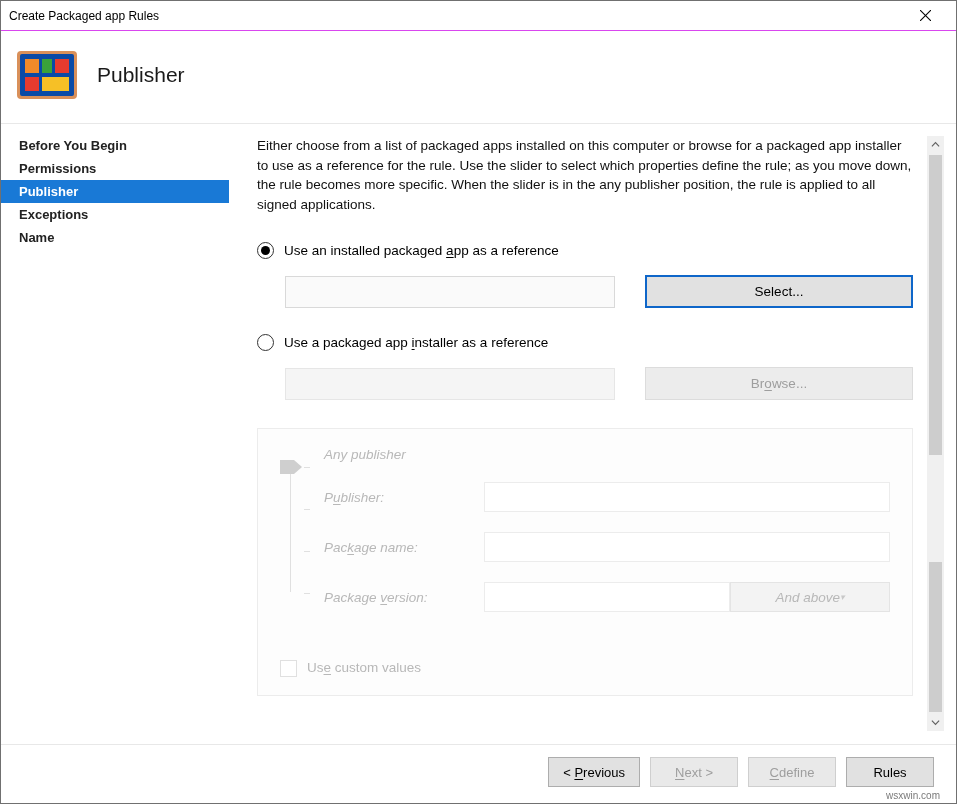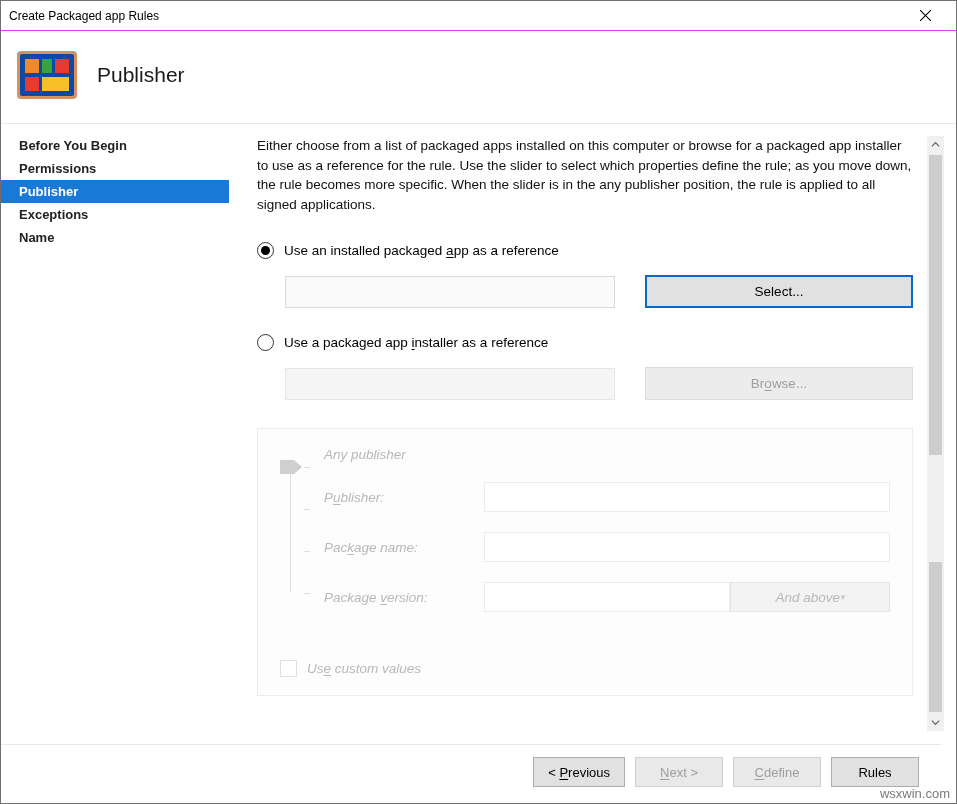--- a/index.html
+++ b/index.html
@@ -34,35 +34,35 @@
   .detail-box { margin: 28px 0 0 0; border: 1px solid #ececec; background: #fdfdfd; padding: 18px 22px 18px 22px; color: #b8b8b8; }
   .detail-grid { display: grid; grid-template-columns: 44px 160px 1fr 160px; row-gap: 20px; align-items: center; font-size: 13.5px; font-style: italic; }
   .slider-col { grid-row: 1 / span 4; width: 44px; position: relative; }
   .slider-track { position: absolute; left: 10px; top: 8px; bottom: 8px; width: 1px; background: #e0e0e0; }
   .slider-thumb { position: absolute; left: 0px; top: 0px; }
   .slider-tick { position: absolute; left: 24px; width: 6px; height: 1px; background: #e0e0e0; }
   .detail-input { height: 30px; border: 1px solid #ececec; background: #fff; }
   .detail-select { height: 30px; border: 1px solid #e4e4e4; background: #f3f3f3; display: flex; align-items: center; padding: 0 10px; color: #b8b8b8; justify-content: center; }
   .chev { font-size: 9px; color: #c8c8c8; }
 
-  .custom-row { display: flex; align-items: center; gap: 10px; margin-top: 48px; color: #b8b8b8; font-size: 13.5px; font-style: italic; }
+  .custom-row { display: flex; align-items: flex-start; gap: 10px; margin-top: 48px; color: #b8b8b8; font-size: 13.5px; }
   .checkbox { width: 17px; height: 17px; border: 1px solid #e0e0e0; background: #fff; }
 
   .scrollbar { width: 17px; background: #f0f0f0; display: flex; flex-direction: column; align-items: center; }
   .scroll-arrow { width: 17px; height: 17px; display: flex; align-items: center; justify-content: center; }
   .scroll-arrow svg { width: 9px; height: 9px; }
   .scroll-thumb { flex: 0 0 auto; width: 13px; background: #cdcdcd; margin: 2px 0; }
   .scroll-track { flex: 1; }
   .scroll-thumb.a { height: 300px; }
   .scroll-thumb.b { height: 150px; }
 
-  .footer { position: absolute; bottom: 16px; left: 0; right: 15px; padding: 12px 22px 0 22px; border-top: 1px solid #e8e8e8; display: flex; justify-content: flex-end; gap: 10px; }
+  .footer { position: absolute; bottom: 16px; left: 0; right: 0; padding: 12px 22px 0 22px; border-top: 1px solid #e8e8e8; display: flex; justify-content: flex-end; gap: 10px; }
   .footer .fbtn { height: 30px; min-width: 88px; padding: 0 14px; border: 1px solid #adadad; background: #e1e1e1; display: flex; align-items: center; justify-content: center; font-size: 13px; cursor: pointer; }
   .footer .fbtn.disabled { color: #9e9e9e; border-color: #cfcfcf; background: #e9e9e9; cursor: default; }
-  .watermark { position: absolute; bottom: 2px; right: 6px; font-size: 13px; color: #7a7a7a; font-family: Arial, sans-serif; }
+  .watermark { position: absolute; bottom: 2px; right: 16px; font-size: 10px; color: #7a7a7a; font-family: Arial, sans-serif; }
 </style>
 </head>
 <body>
 
 <div class="window">
 
   <div class="titlebar">
     <div class="title">Create Packaged app Rules</div>
     <div class="close-btn">
       <svg viewBox="0 0 10 10">

